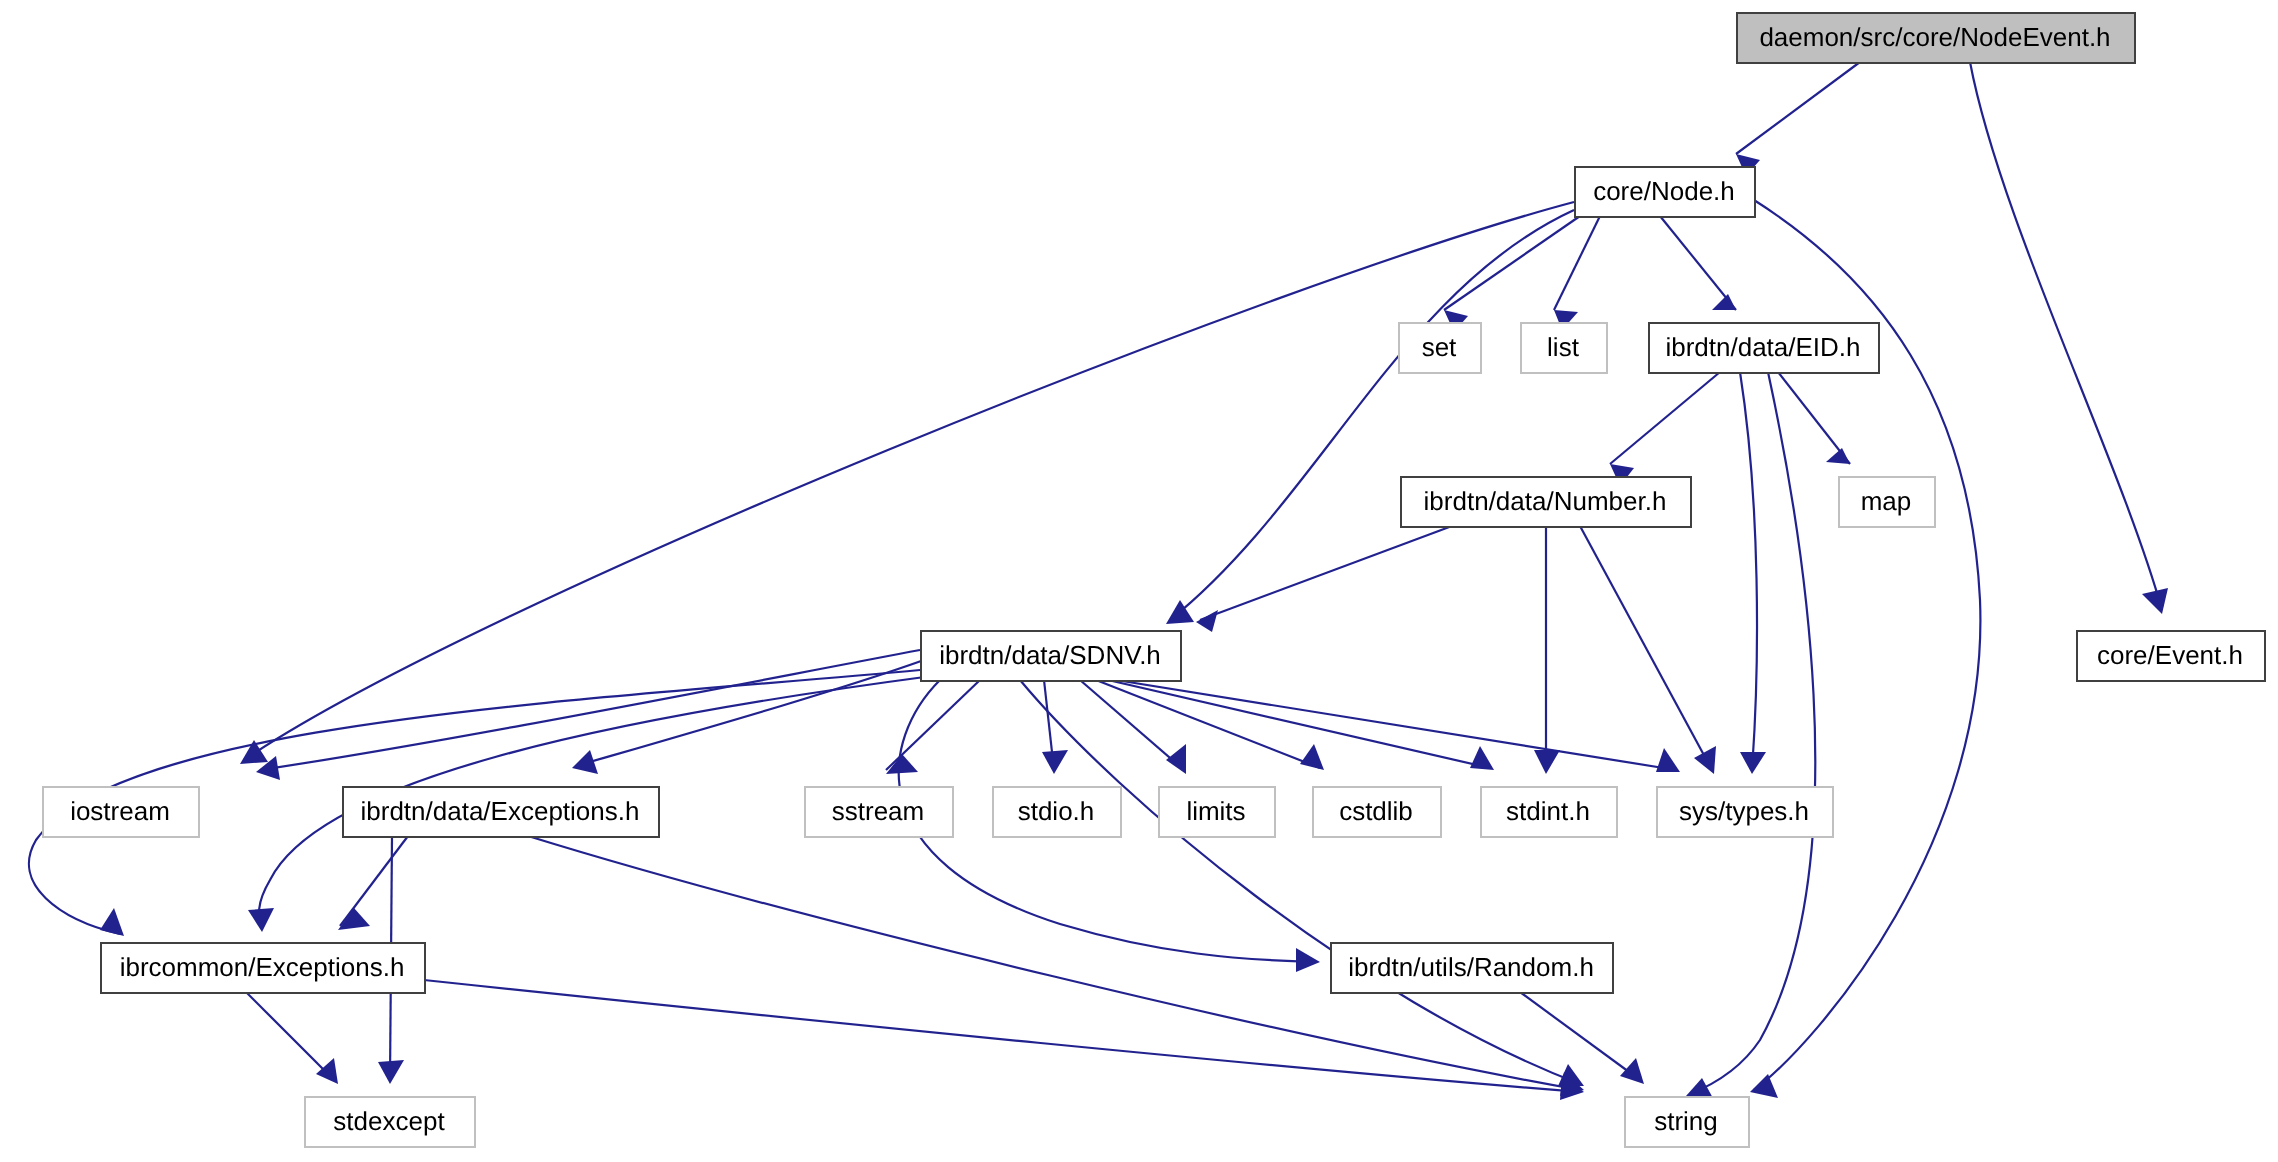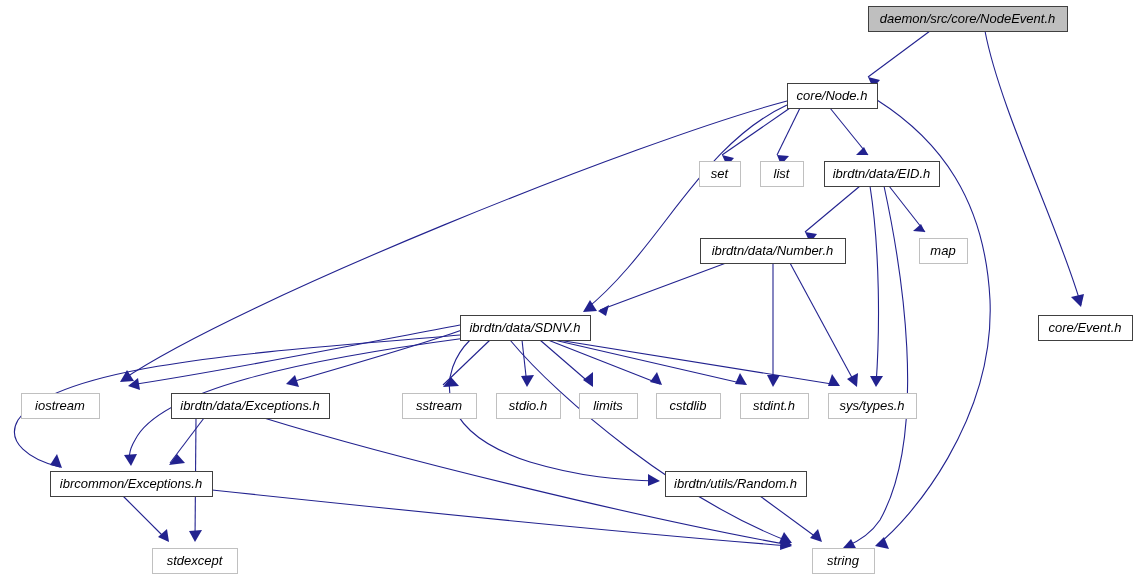--- a/index.html
+++ b/index.html
@@ -11,21 +11,20 @@
     width: 1139px;
     height: 581px;
     font-family: "Liberation Sans", sans-serif;
     overflow: hidden;
   }
   #graph-root {
     position: relative;
     width: 1139px;
     height: 581px;
     background: #ffffff;
-    font-style: italic;
   }
   #graph-svg {
     position: absolute;
     left: 0;
     top: 0;
     width: 1139px;
     height: 581px;
     display: block;
   }
   .node-label {

